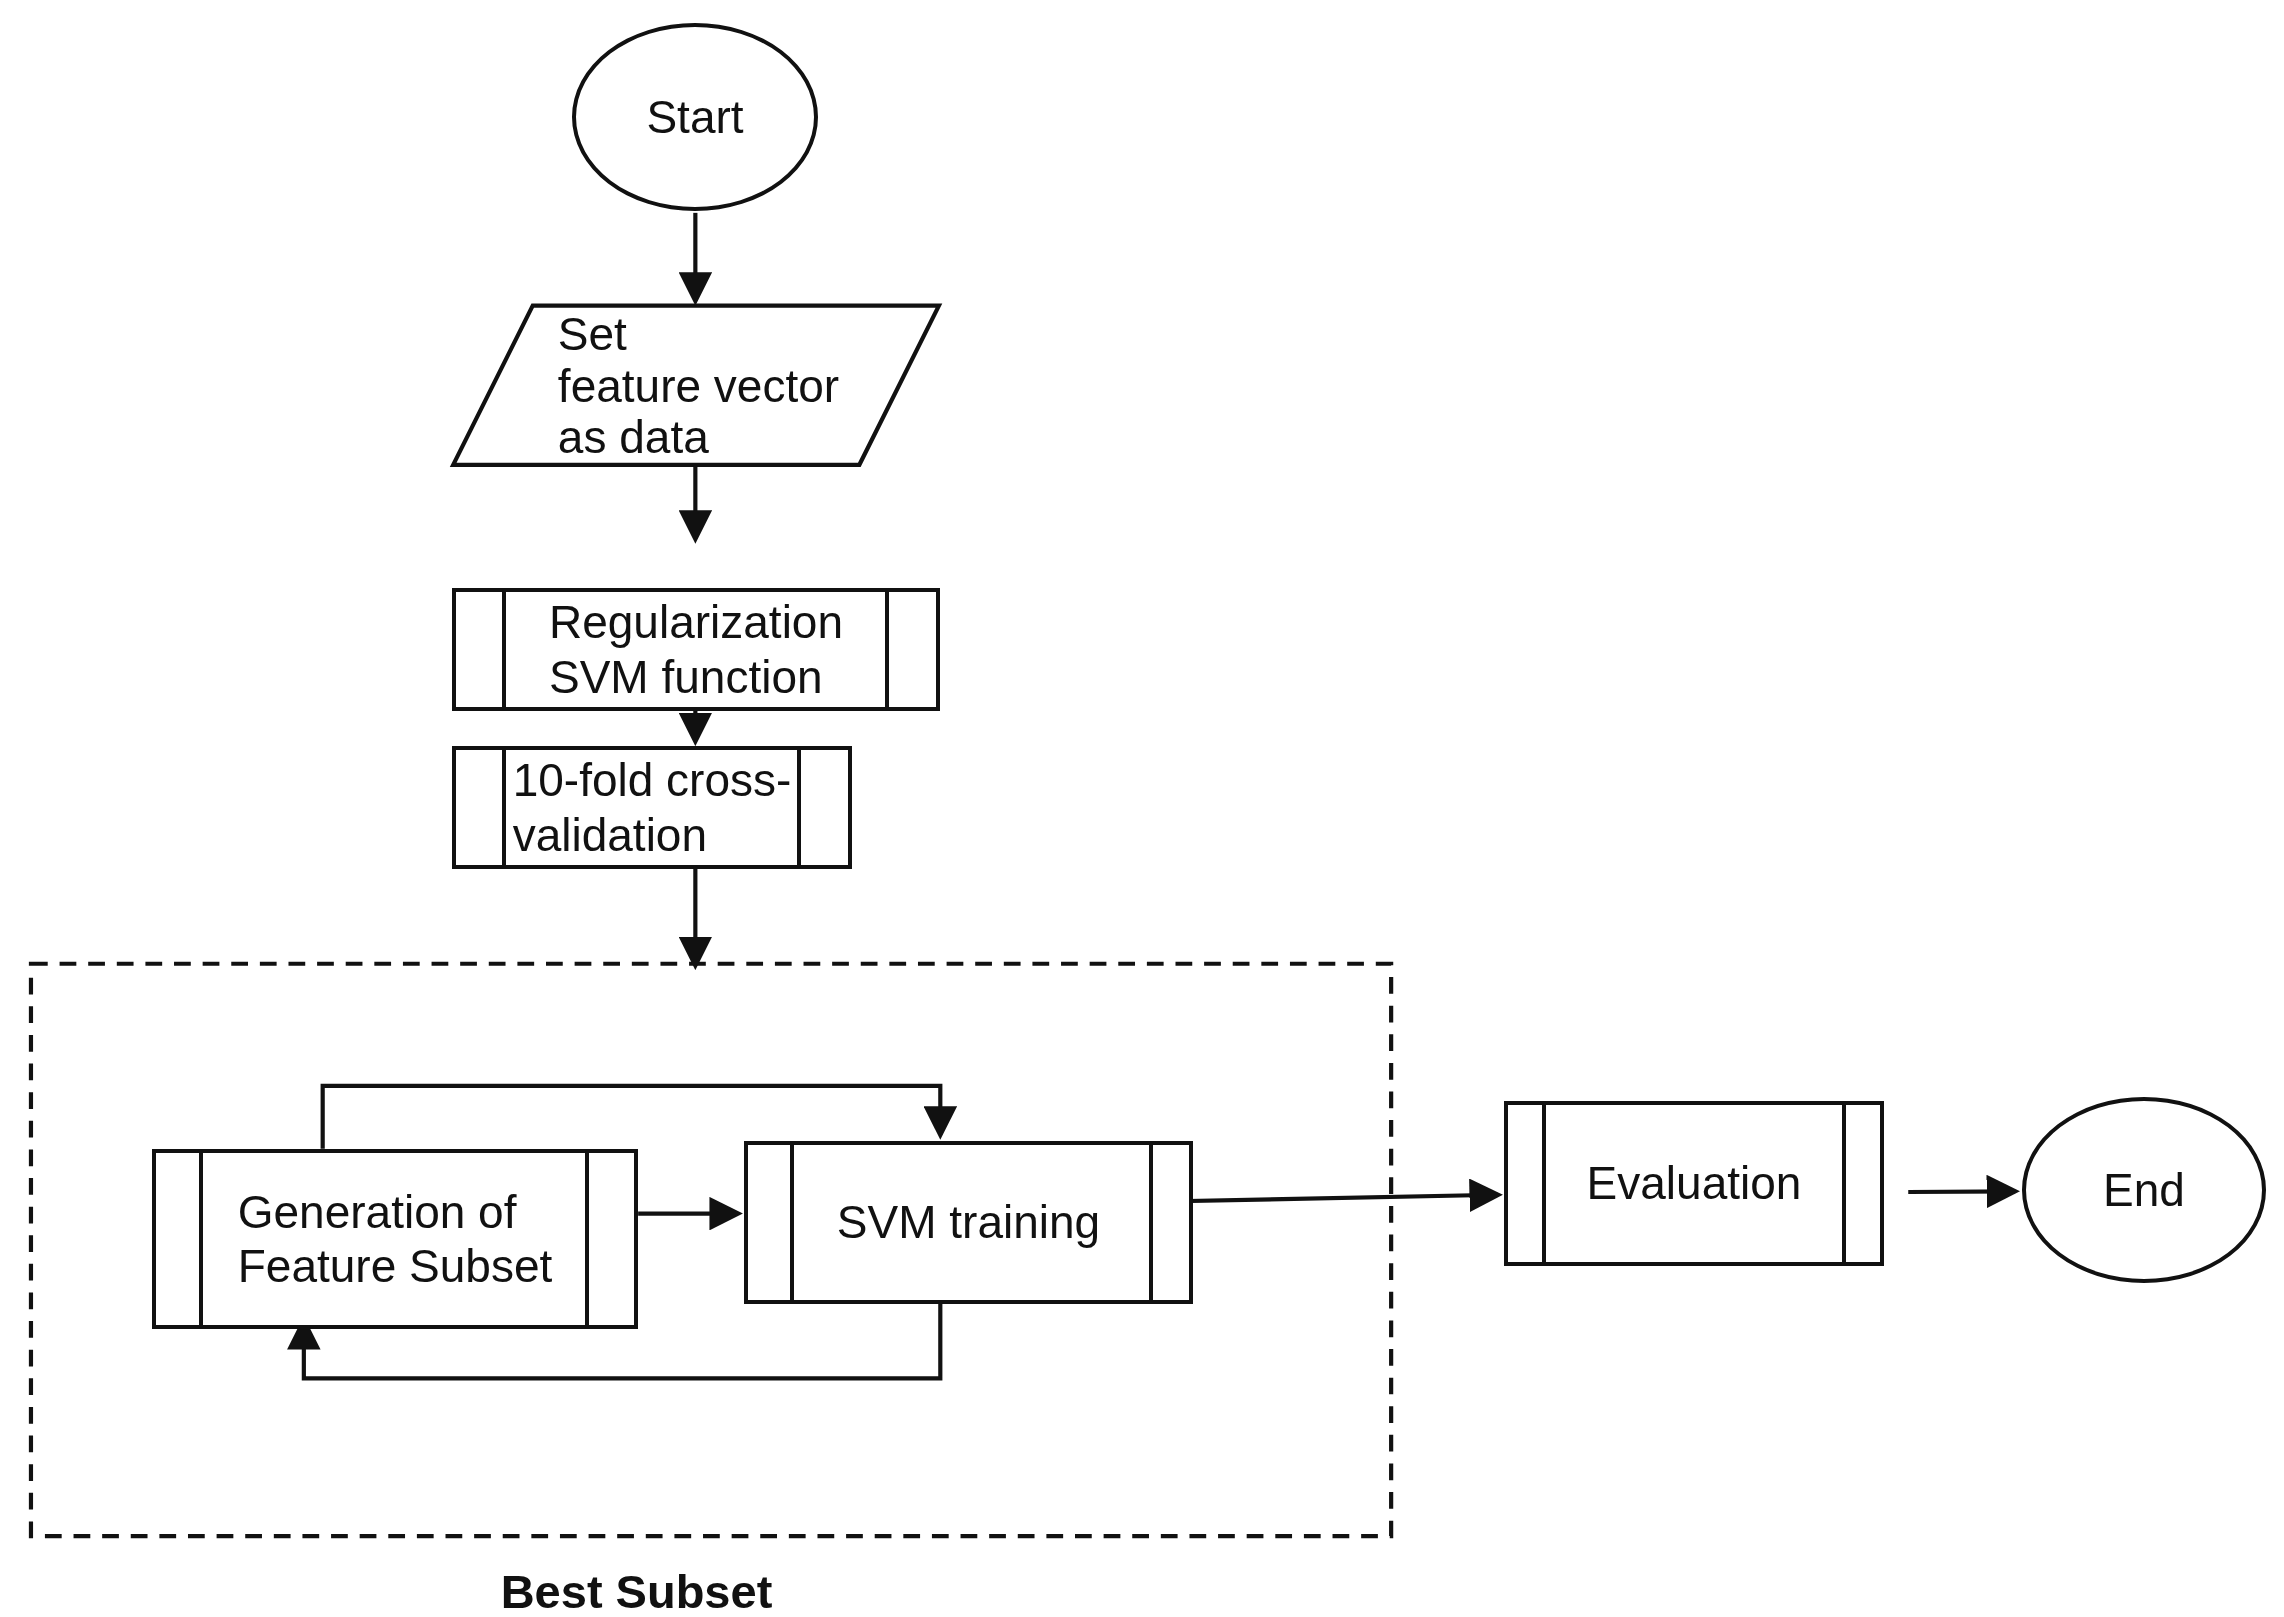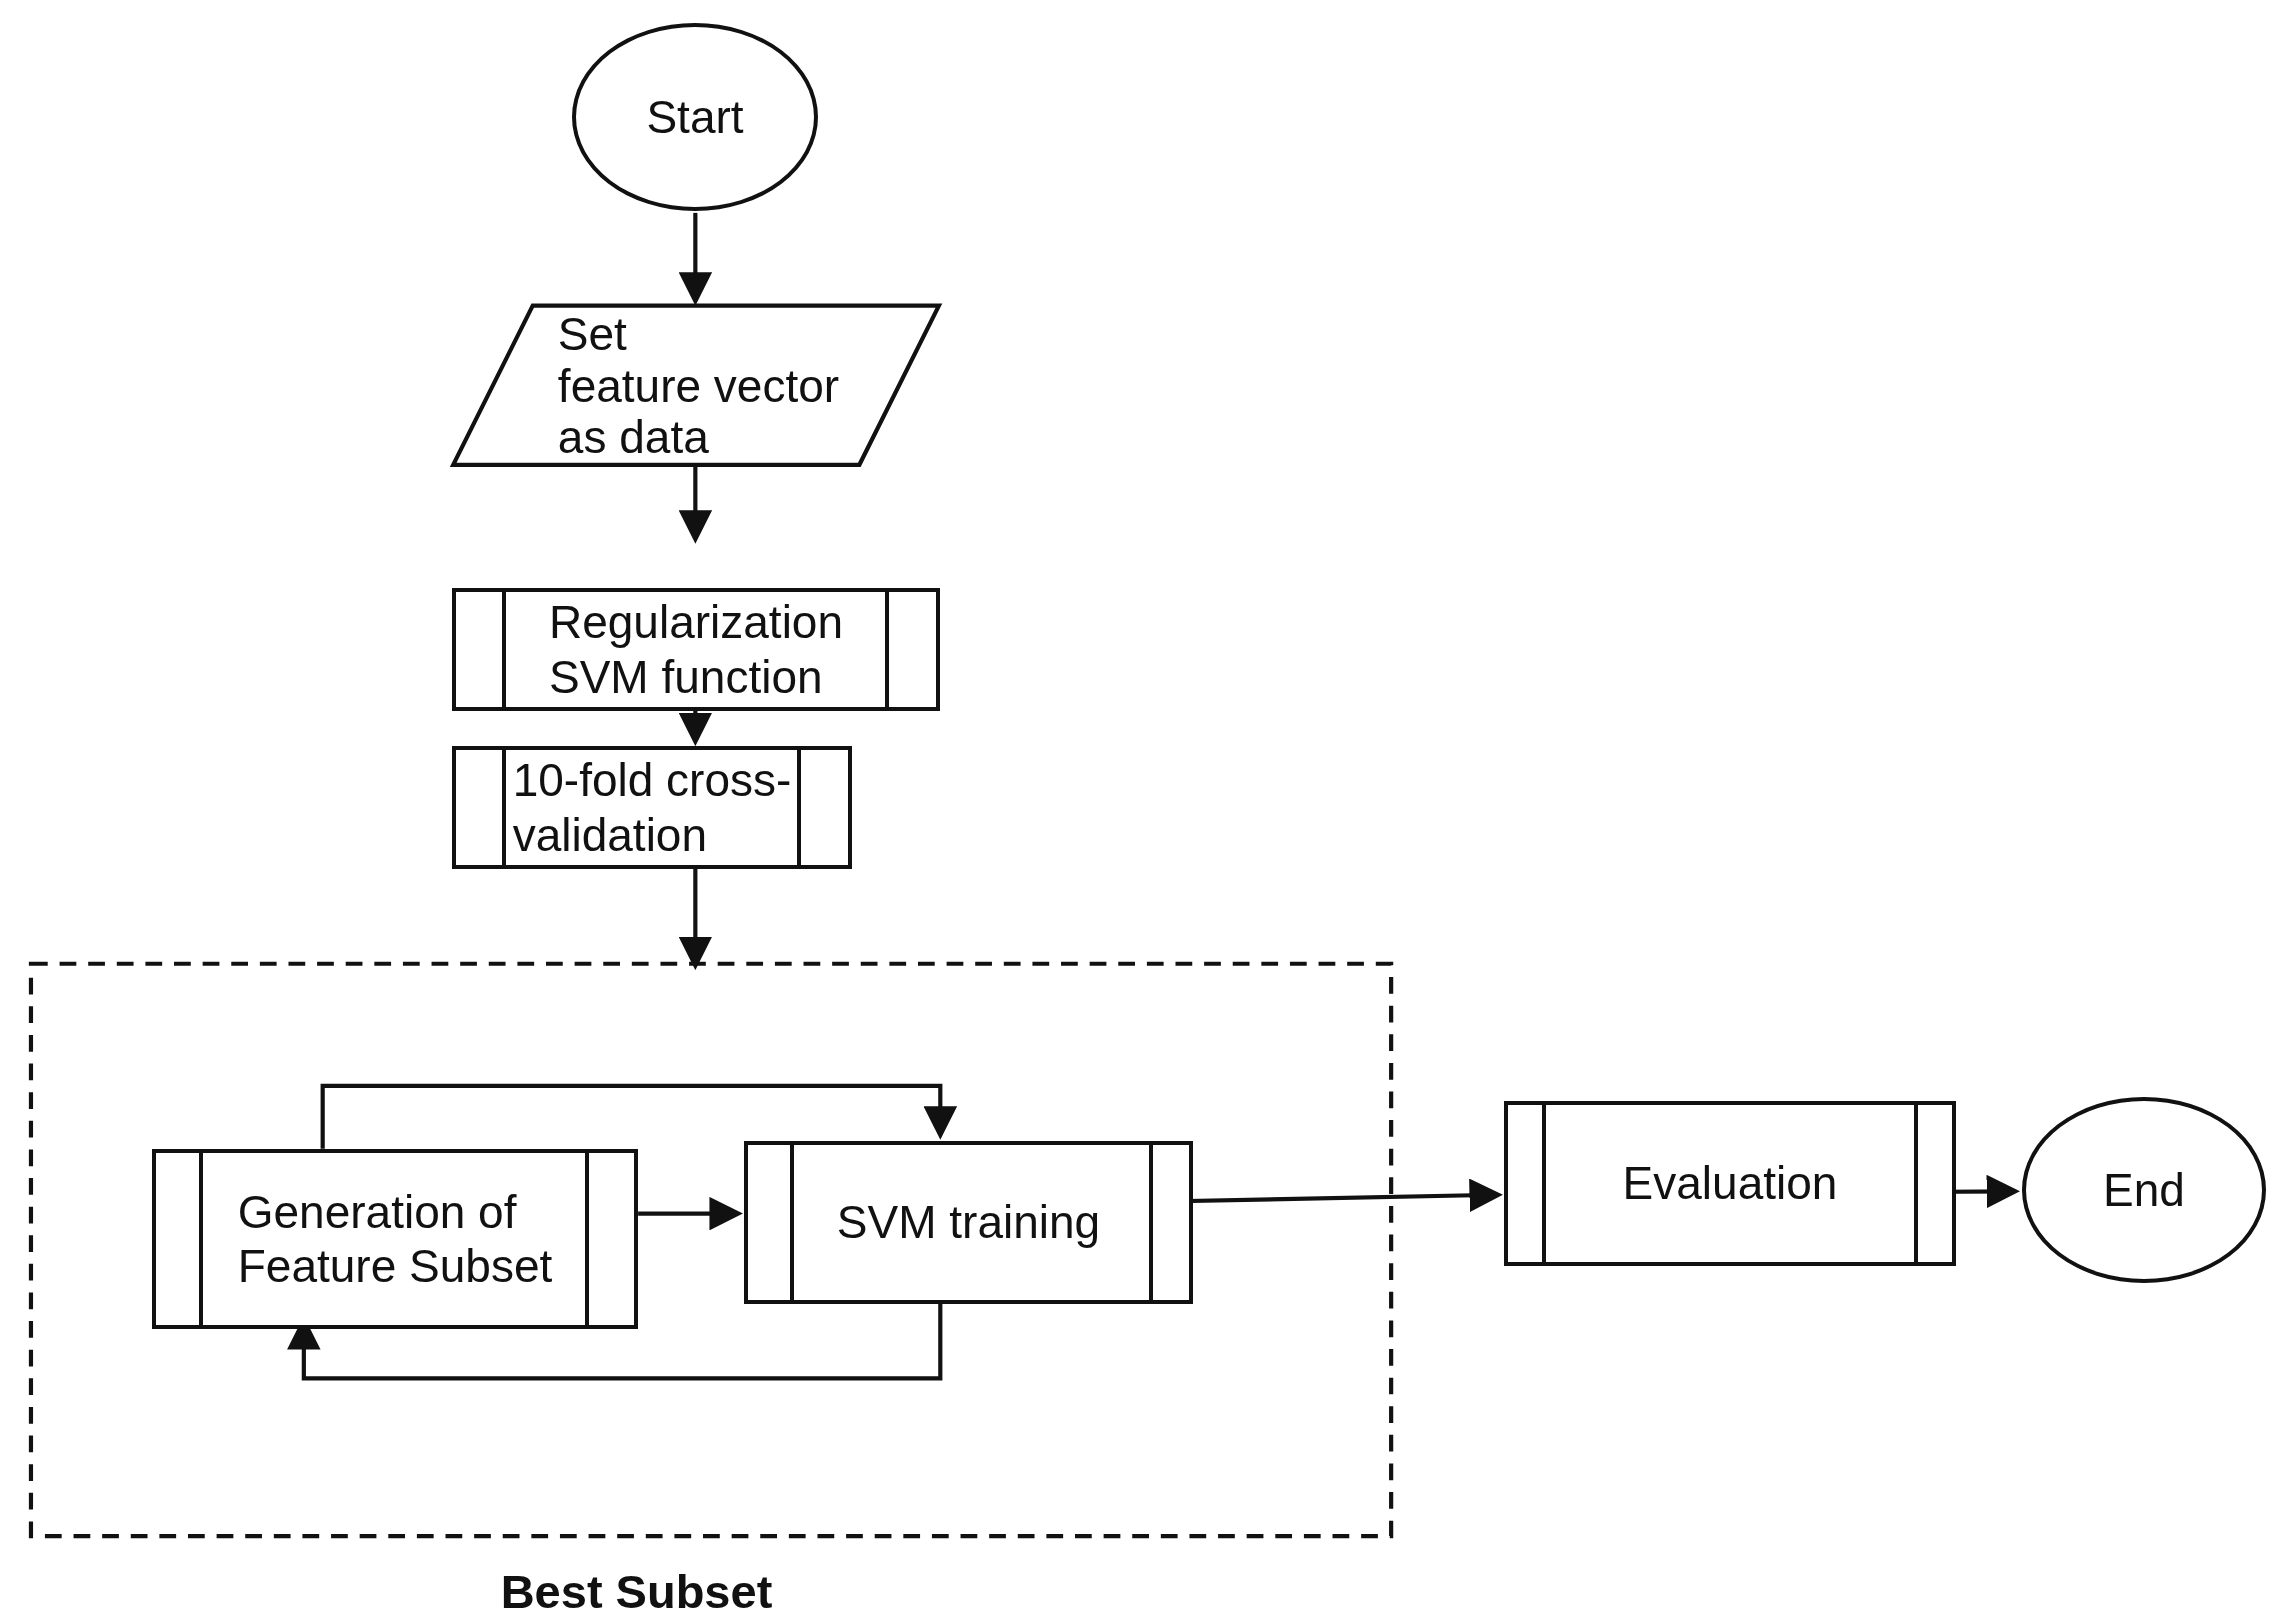--- a/index.html
+++ b/index.html
@@ -104,21 +104,21 @@
     <span>Generation of
 Feature Subset</span>
   </div>
 
   <div class="node proc" style="left:744px;top:1141px;width:449px;height:163px;">
     <div class="pbar pbar-l" style="left:42px;"></div>
     <div class="pbar pbar-r" style="right:36px;"></div>
     <span>SVM training</span>
   </div>
 
-  <div class="node proc" style="left:1504px;top:1101px;width:452px;height:165px;">
+  <div class="node proc" style="left:1504px;top:1101px;width:380px;height:165px;">
     <div class="pbar pbar-l" style="left:34px;"></div>
     <div class="pbar pbar-r" style="right:34px;"></div>
     <span>Evaluation</span>
   </div>
 
   <div class="node ellipse" style="left:2022px;top:1097px;width:244px;height:186px;">
     <span>End</span>
   </div>
 
   <div class="group-caption" style="left:427px;top:1564px;width:419px;">Best Subset</div>

